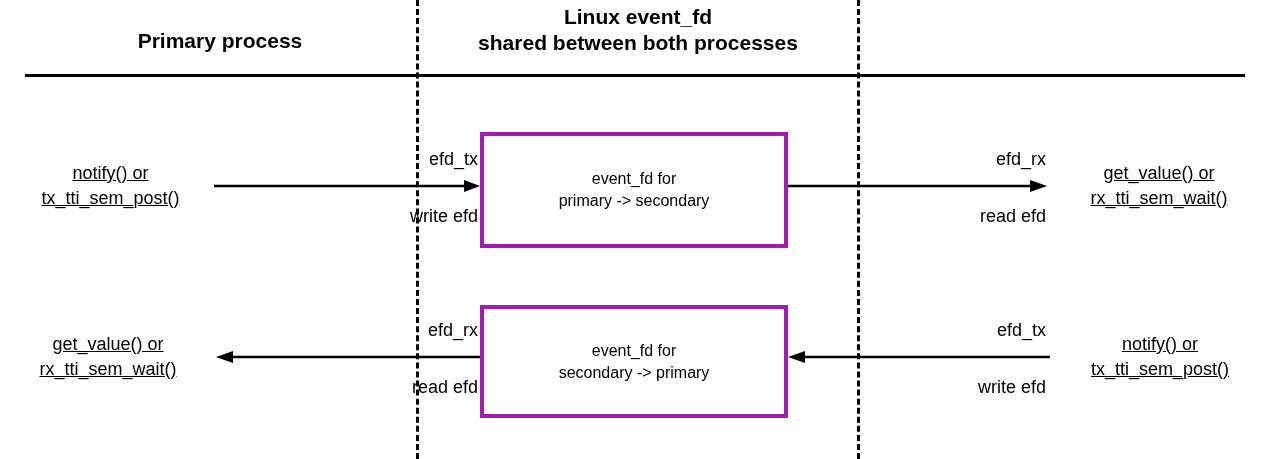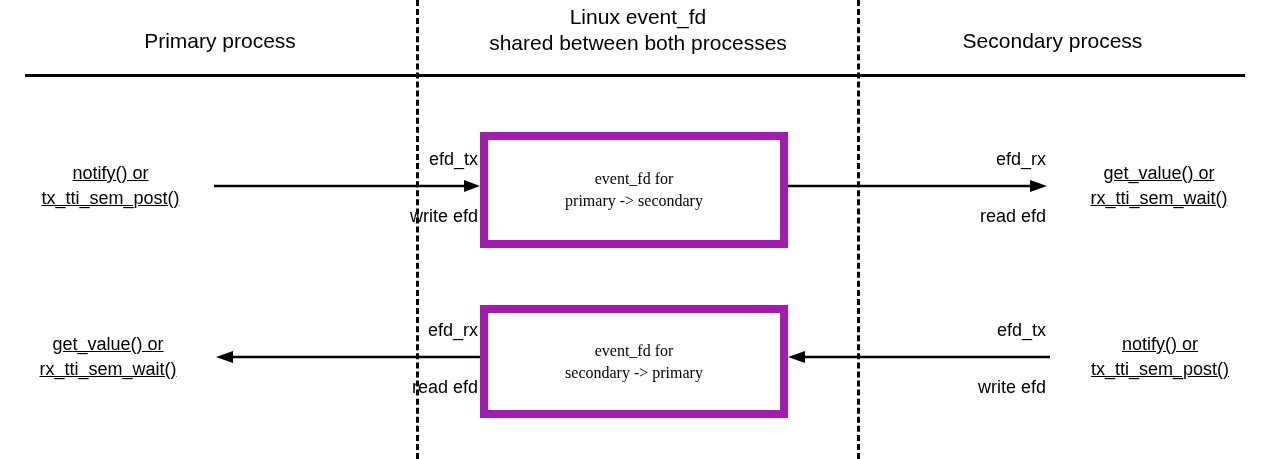--- a/index.html
+++ b/index.html
@@ -21,20 +21,21 @@
   }
 
   
   .col-header {
     position: absolute;
     text-align: center;
     font-size: 21px;
     line-height: 26px;
     color: #000;
     white-space: pre-line;
+    font-weight: bold;
   }
   #hdr-primary   { left: 25px;  top: 28px;  width: 390px; }
   #hdr-shared    { left: 420px; top: 4px;   width: 436px; }
   #hdr-secondary { left: 860px; top: 28px;  width: 385px; }
 
   
   #header-rule {
     position: absolute;
     left: 25px;
     top: 74px;
@@ -52,32 +53,31 @@
     border-left: 3px dashed #000;
   }
   #boundary-left  { left: 416px; }
   #boundary-right { left: 857px; }
 
   
   .fd-box {
     position: absolute;
     left: 480px;
     width: 308px;
-    border: 8px solid #a21caf;
+    border: 4px solid #a21caf;
     background: #ffffff;
     box-sizing: border-box;
     display: flex;
     align-items: center;
     justify-content: center;
     text-align: center;
     font-size: 16px;
     line-height: 22px;
     white-space: pre-line;
     z-index: 4;
-    font-family: Liberation Serif, serif;
   }
   #fd-box-p2s { top: 132px; height: 116px; }
   #fd-box-s2p { top: 305px; height: 113px; }
 
   
   .endpoint-label {
     position: absolute;
     text-align: center;
     font-size: 18px;
     line-height: 25px;
@@ -119,21 +119,20 @@
 </head>
 <body>
 
 <div id="canvas">
 
   <div id="hdr-primary" class="col-header">Primary process</div>
 
   <div id="hdr-shared" class="col-header">Linux event_fd
 shared between both processes</div>
 
-  <div id="hdr-secondary" class="col-header">Secondary process</div>
 
   <div id="header-rule"></div>
 
   <div id="boundary-left" class="boundary"></div>
   <div id="boundary-right" class="boundary"></div>
 
   <div id="fd-box-p2s" class="fd-box">event_fd for
 primary -&gt; secondary</div>
 
   <div id="fd-box-s2p" class="fd-box">event_fd for

